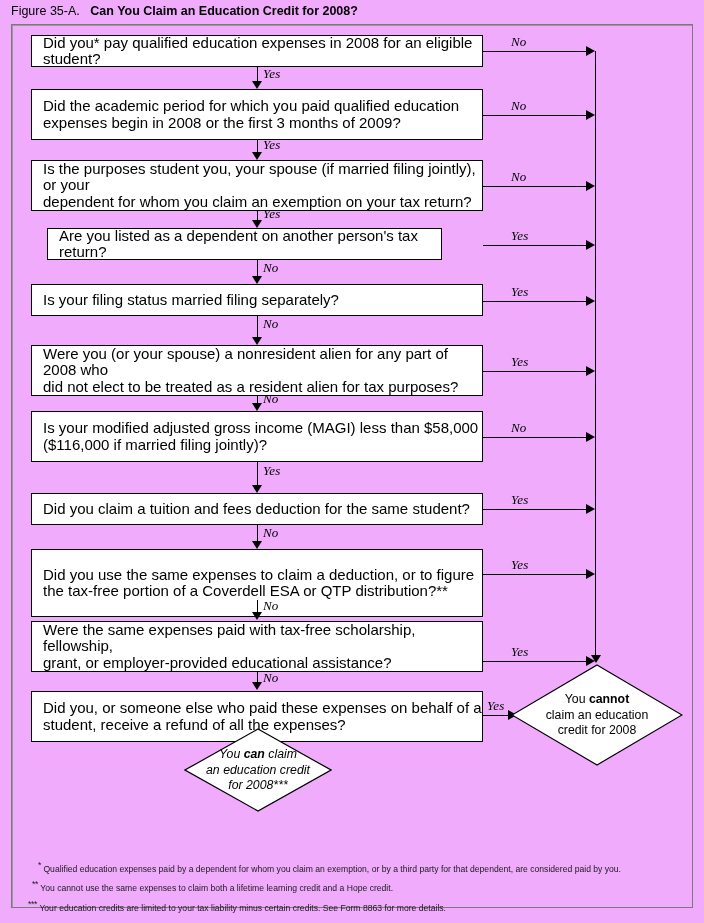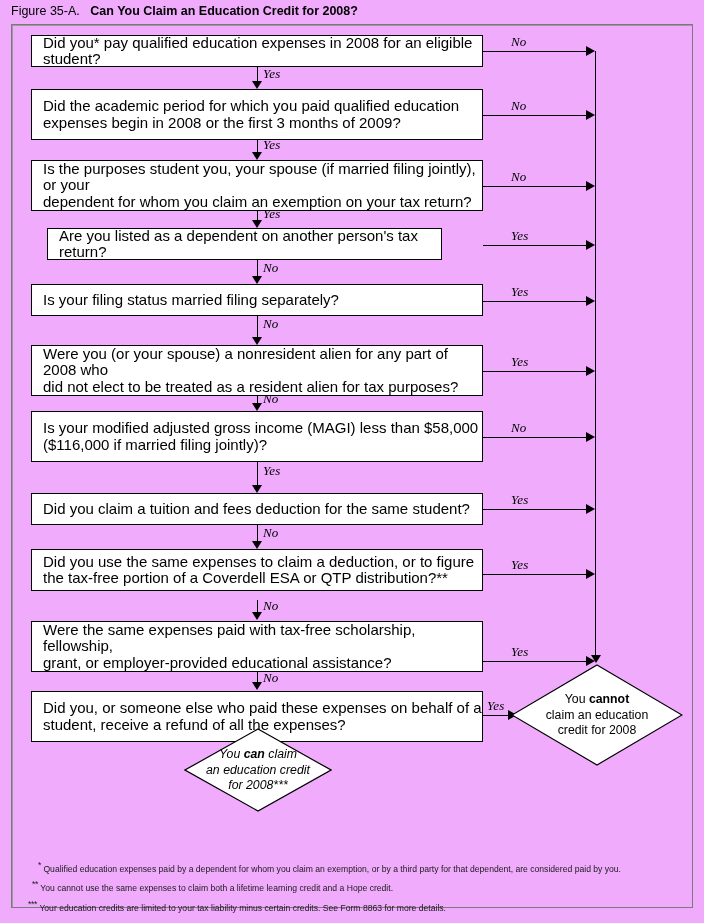--- a/index.html
+++ b/index.html
@@ -90,21 +90,21 @@
     <span class="qtext">
       <span>Is your modified adjusted gross income (MAGI) less than $58,000</span><br>
       <span>($116,000 if married filing jointly)?</span>
     </span>
   </div>
 
   <div class="qbox" style="left:31px;top:493px;width:452px;height:32px;">
     <span class="qtext"><span>Did you claim a tuition and fees deduction for the same student?</span></span>
   </div>
 
-  <div class="qbox" style="left:31px;top:549px;width:452px;height:42px;">
+  <div class="qbox" style="left:31px;top:549px;width:452px;height:68px;">
     <span class="qtext">
       <span>Did you use the same expenses to claim a deduction, or to figure</span><br>
       <span>the tax-free portion of a Coverdell ESA or QTP distribution?**</span>
     </span>
   </div>
 
   <div class="qbox" style="left:31px;top:621px;width:452px;height:51px;">
     <span class="qtext">
       <span>Were the same expenses paid with tax-free scholarship, fellowship,</span><br>
       <span>grant, or employer-provided educational assistance?</span>

